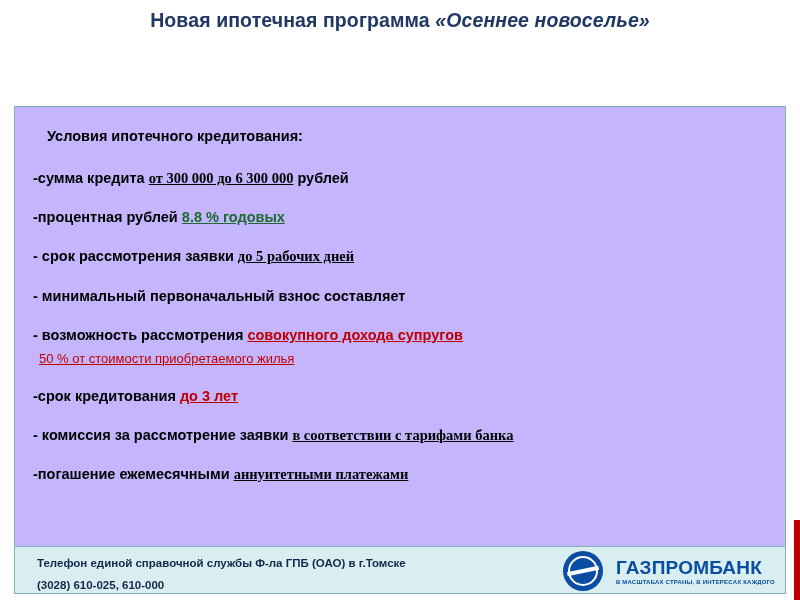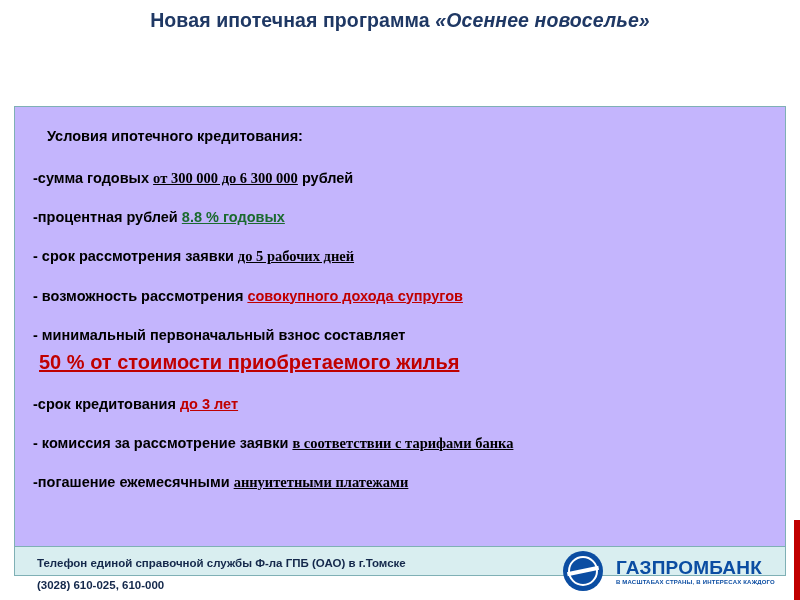--- a/index.html
+++ b/index.html
@@ -77,31 +77,31 @@
     color: #1B6A2F;
   }
   .u-red {
     text-decoration: underline;
     color: #C00000;
   }
   .sub-line {
     margin-left: 6px;
     margin-top: -14px;
     margin-bottom: 21px;
-    font-size: 20px;
-    font-weight: bold;
+    font-size: 13px;
+    font-weight: normal;
   }
 
   
   .footer {
     position: absolute;
     left: 14px;
     top: 546px;
     width: 772px;
-    height: 30px;
+    height: 48px;
     background: #D9EEF0;
     border: 1px solid #7FB0B5;
     box-sizing: border-box;
   }
   .footer-text {
     position: absolute;
     left: 22px;
     top: 6px;
     font-size: 11.5px;
     font-weight: bold;
@@ -182,37 +182,37 @@
       <span>Новая ипотечная программа  </span><span class="title-italic">«Осеннее новоселье»</span>
     </div>
   </div>
 
   <div class="panel">
     <div class="panel-inner">
 
       <div class="line first">Условия ипотечного кредитования:</div>
 
       <div class="line">
-        <span>-сумма годовых </span><span class="u-blue">от 300 000 до 6 300 000</span><span> рублей</span>
+        <span>-сумма кредита </span><span class="u-blue">от 300 000 до 6 300 000</span><span> рублей</span>
       </div>
 
       <div class="line">
         <span>-процентная рублей </span><span class="u-green">8.8 % годовых</span><span></span>
       </div>
 
       <div class="line">
         <span>- срок рассмотрения заявки </span><span class="u-blue">до 5 рабочих дней</span><span></span>
       </div>
 
       <div class="line">
+        <span>- минимальный первоначальный взнос составляет</span>
+      </div>
+
+      <div class="line">
         <span>- возможность рассмотрения </span><span class="u-red">совокупного дохода супругов</span><span></span>
-      </div>
-
-      <div class="line">
-        <span>- минимальный первоначальный взнос составляет</span>
       </div>
       <div class="sub-line">
         <span class="u-red">50 % от стоимости приобретаемого жилья</span>
       </div>
 
       <div class="line">
         <span>-срок кредитования </span><span class="u-red">до 3 лет</span><span></span>
       </div>
 
       <div class="line">

